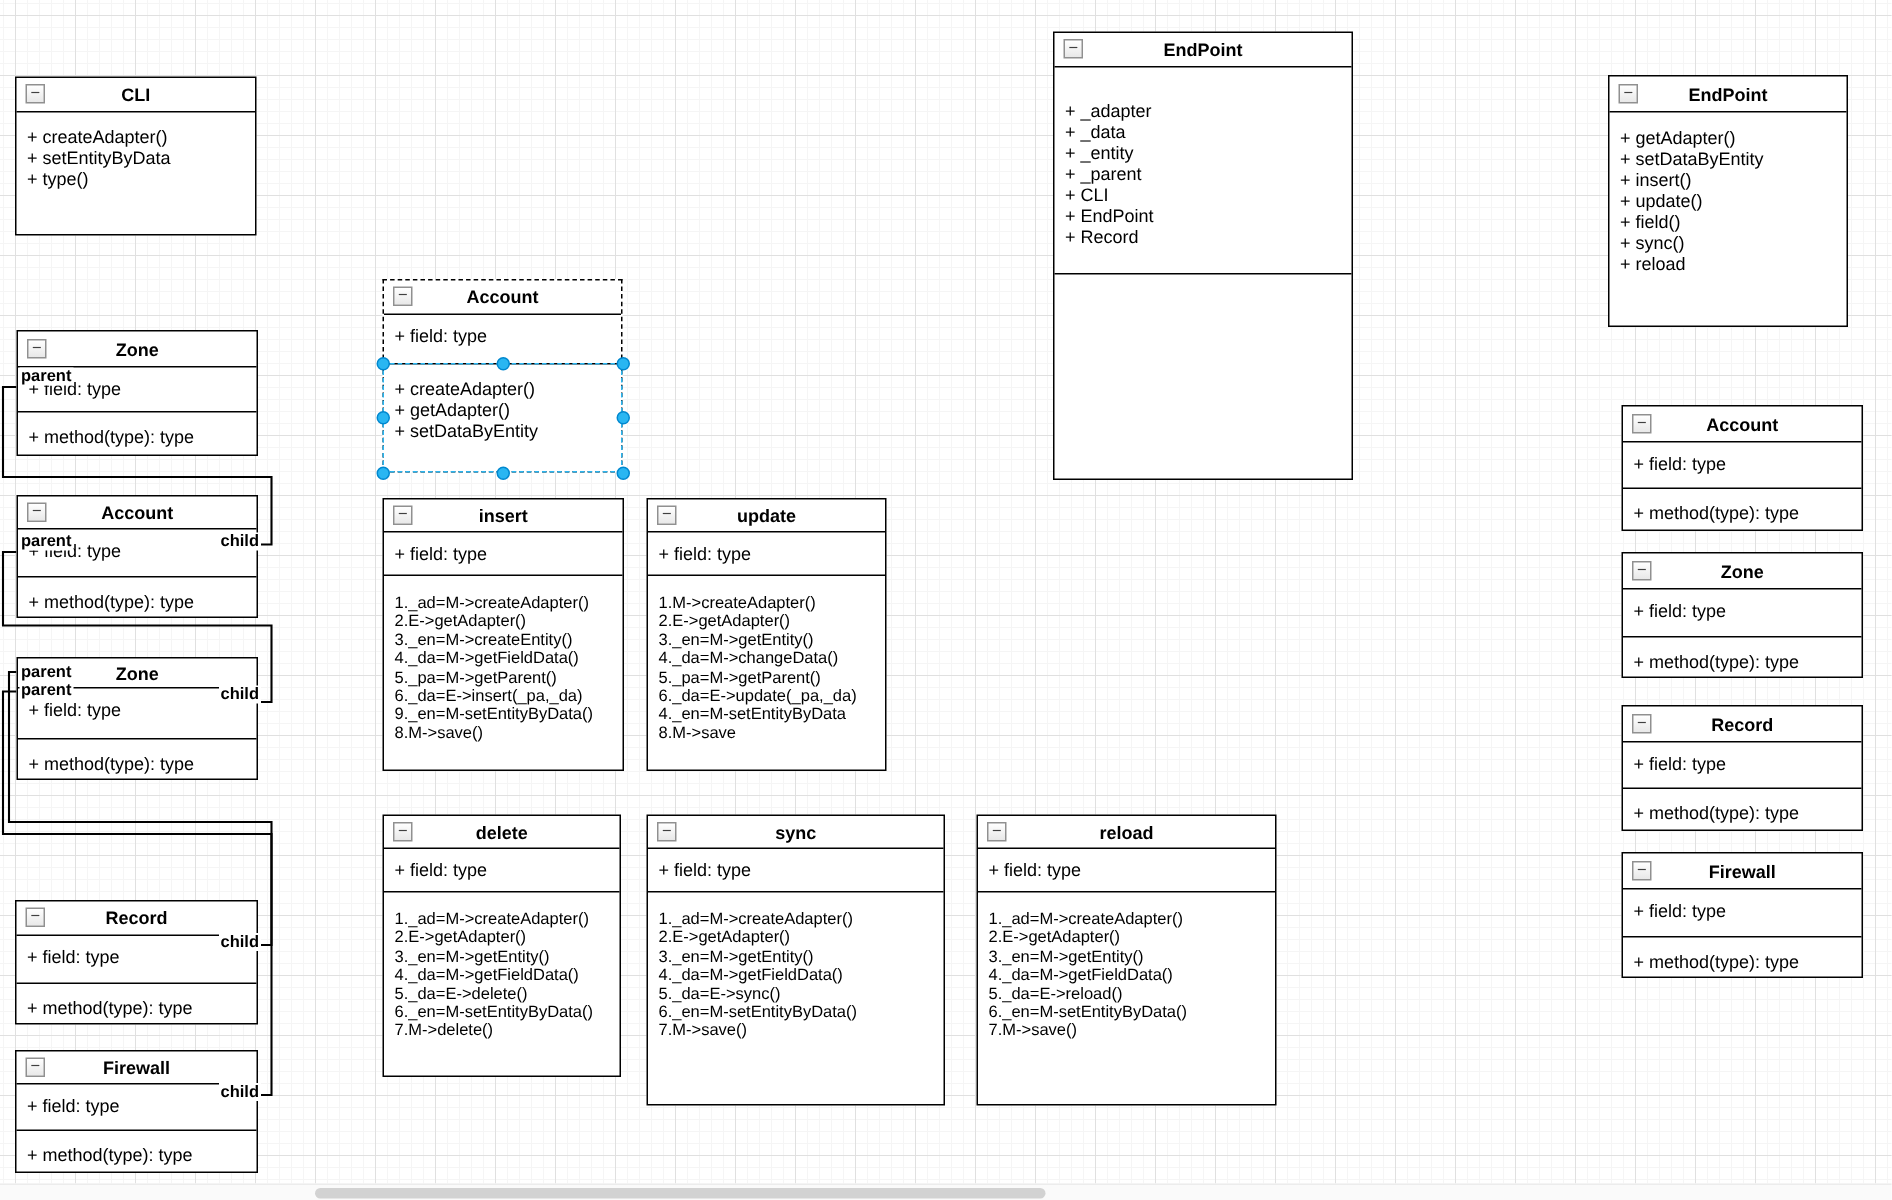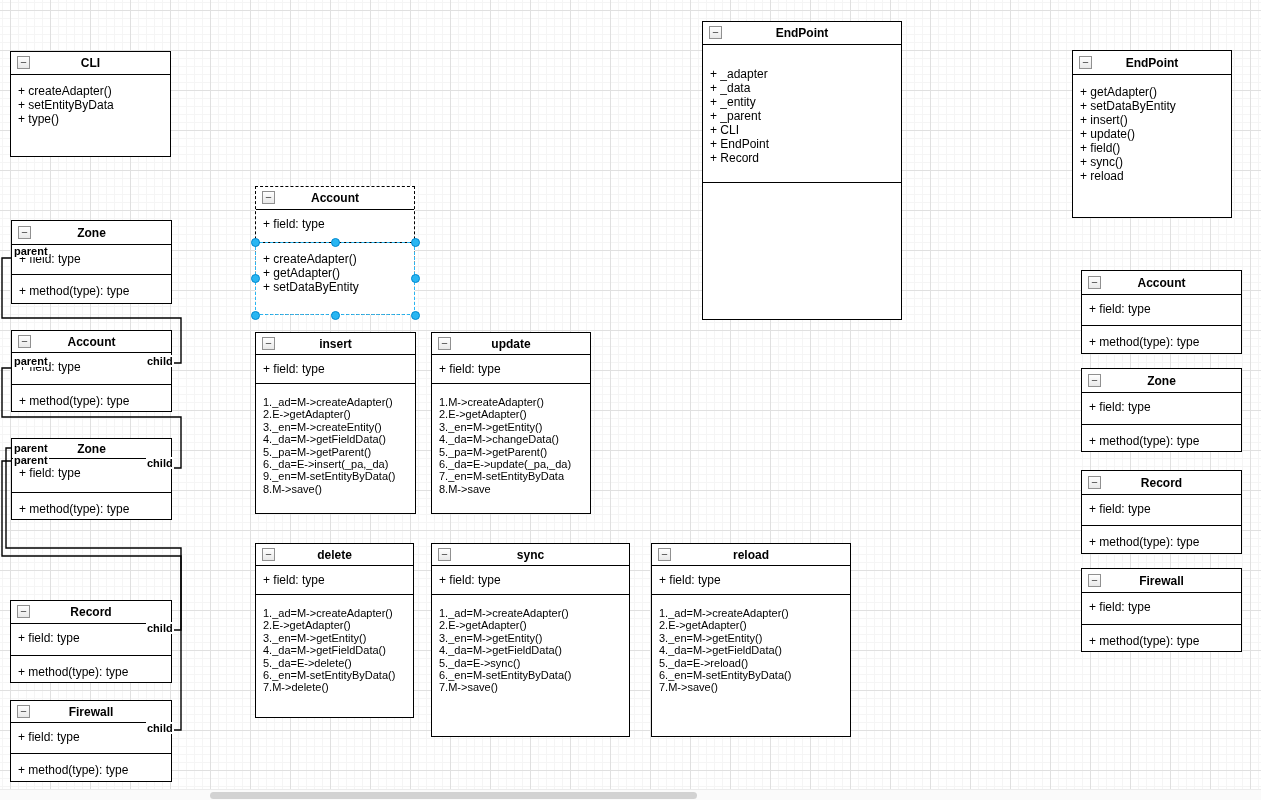--- a/index.html
+++ b/index.html
@@ -189,21 +189,21 @@
         <div class="uml-attrs" style="height: 29px;">
           <div>+ field: type</div>
         </div>
         <div class="uml-methods small">
           <div>1.M-&gt;createAdapter()</div>
           <div>2.E-&gt;getAdapter()</div>
           <div>3._en=M-&gt;getEntity()</div>
           <div>4._da=M-&gt;changeData()</div>
           <div>5._pa=M-&gt;getParent()</div>
           <div>6._da=E-&gt;update(_pa,_da)</div>
-          <div>7._en=M-setEntityByData</div>
+          <div>4._en=M-setEntityByData</div>
           <div>8.M-&gt;save</div>
         </div>
       </div>
       <div class="uml-box" style="left: 255px; top: 543px; width: 159px; height: 175px;">
         <div class="uml-title" style="height: 22px;">
           <span class="collapse-icon">−</span>
           <span>delete</span>
         </div>
         <div class="uml-attrs" style="height: 29px;">
           <div>+ field: type</div>

